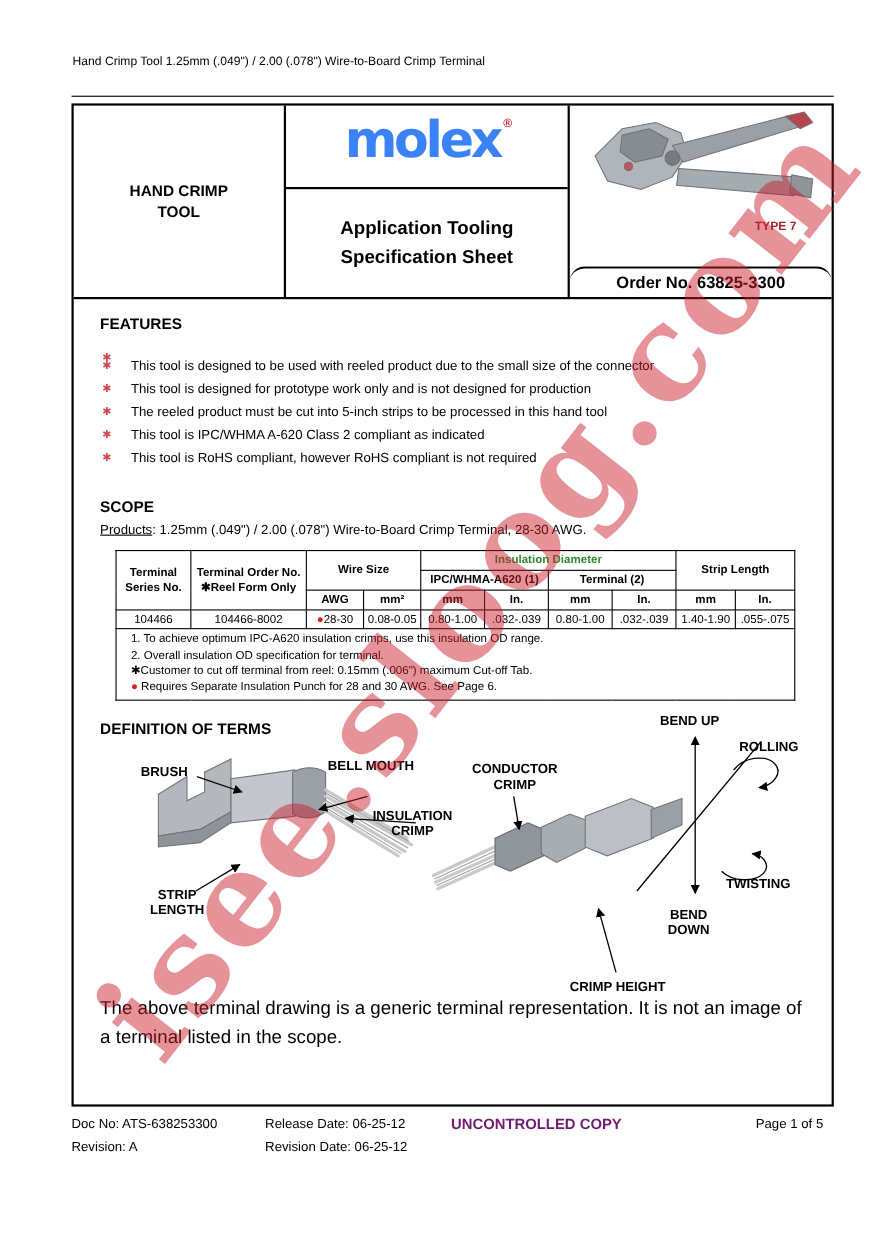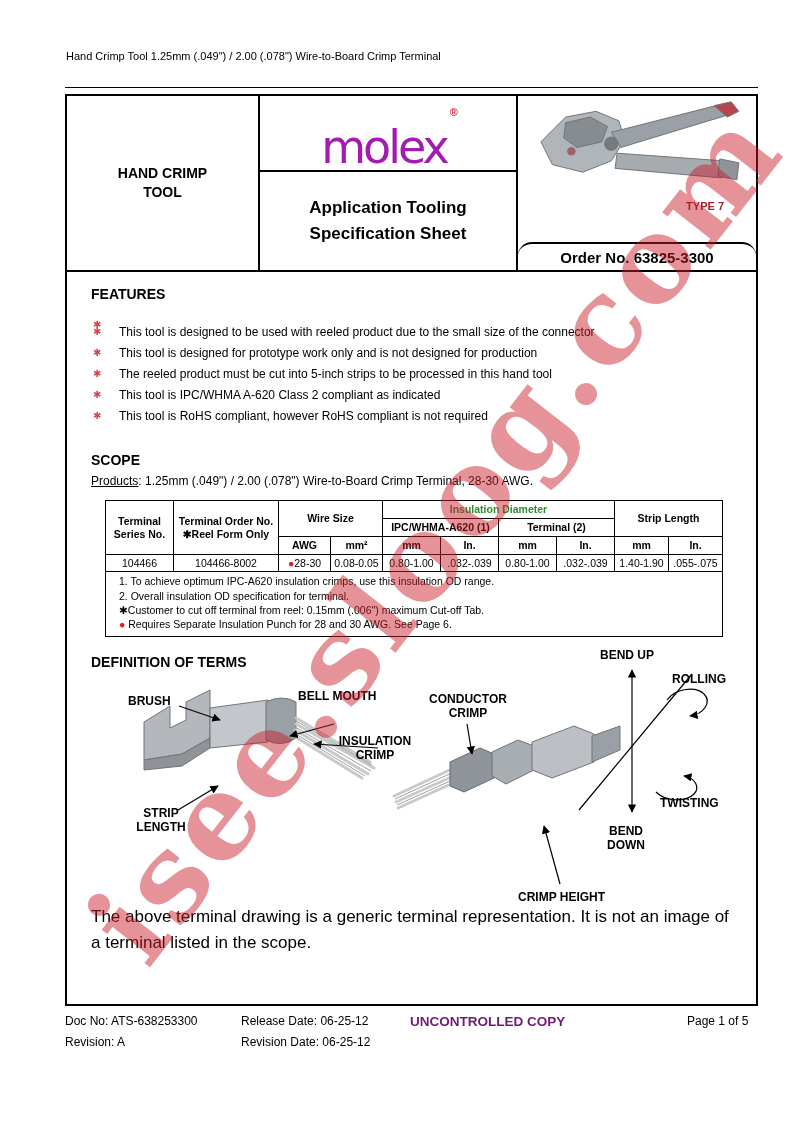--- a/index.html
+++ b/index.html
@@ -26,22 +26,22 @@
   
   .main-box { position:absolute; left:65px; top:94px; width:693px; height:912px; border:2px solid #000; }
 
   
   .hdr { position:absolute; left:0; top:0; width:100%; height:176px; border-bottom:2px solid #000;
          display:grid; grid-template-columns:193px 258px 1fr; }
   .hdr-left { border-right:2px solid #000; display:flex; flex-direction:column; align-items:center; justify-content:center;
               font-weight:bold; font-size:14px; line-height:1.35; text-align:center; }
   .hdr-mid { border-right:2px solid #000; display:flex; flex-direction:column; }
   .logo-area { height:76px; border-bottom:2px solid #000; display:flex; align-items:flex-start; justify-content:center; padding-top:8px; }
-  .molex { font-family:"DejaVu Sans", sans-serif; font-weight:normal; font-size:46px; line-height:1;
-           color:#a21caf; letter-spacing:-3px;margin-top:20px; }
+  .molex { font-family:"DejaVu Sans", sans-serif; font-weight:bold; font-size:46px; line-height:1;
+           color:#3b82f6; letter-spacing:-3px; }
   .reg { color:#cf2030; font-size:11px; vertical-align:top; position:relative; top:2px; left:3px; font-weight:bold; }
   .subtitle { flex:1; display:flex; flex-direction:column; align-items:center; justify-content:center;
               font-weight:bold; font-size:17px; line-height:1.55; }
   .hdr-right { position:relative; }
   .tool-img { position:absolute; left:6px; top:2px; width:226px; height:118px; }
   .type-label { position:absolute; right:32px; top:104px; color:#a8202e; font-size:11px; font-weight:bold; }
   .order-wrap { position:absolute; left:0; bottom:0; width:100%; height:28px; border-top:2px solid #000;
                 display:flex; align-items:center; justify-content:center; font-weight:bold; font-size:15px;border-radius:21px; }
 
   

